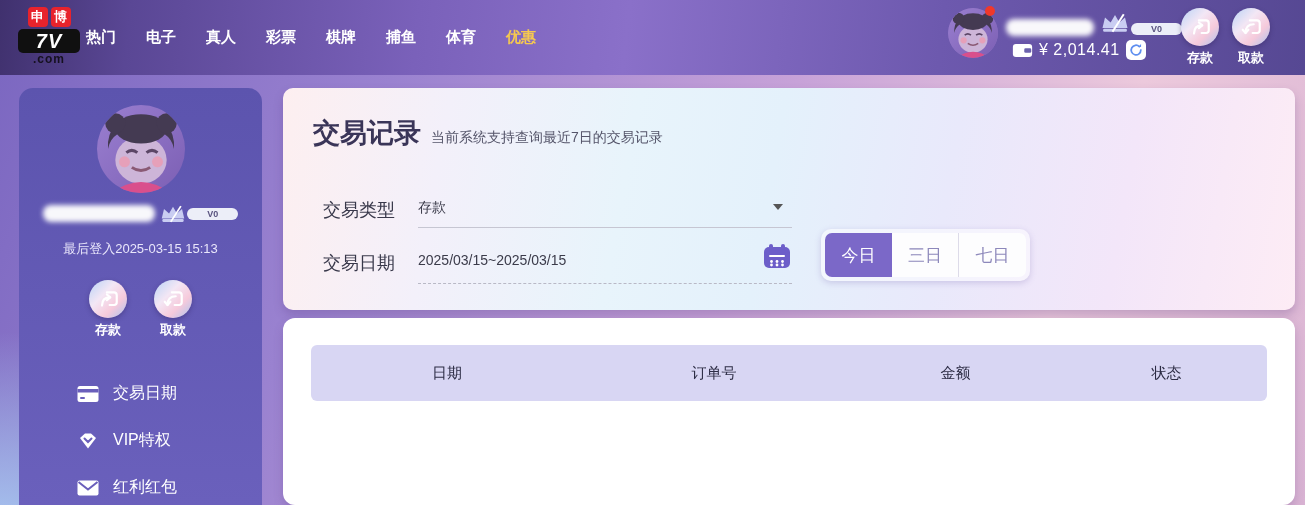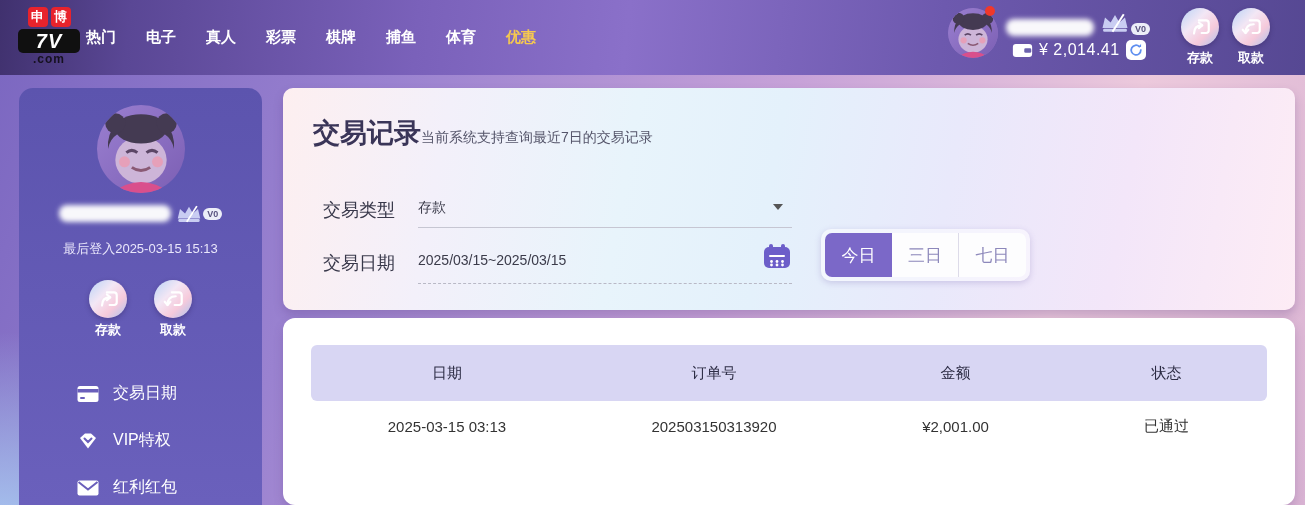--- a/index.html
+++ b/index.html
@@ -26,21 +26,21 @@
   .nav{ position:absolute; left:85px; top:0; height:75px; display:flex; align-items:center; gap:28px; }
   .nav-item{ width:32px; text-align:center; color:#fff; font-size:15px; font-weight:bold; cursor:pointer; white-space:nowrap;}
   .nav-item.hl{ color:#f6c94f; }
   .tb-avatar{ position:absolute; left:948px; top:8px; width:50px; height:50px; }
   .avatar-circle{ width:100%; height:100%; border-radius:50%; overflow:hidden; background:#8a6fc0; }
   .tb-dot{ position:absolute; right:3px; top:-2px; width:10px; height:10px; border-radius:50%; background:#f0382b; }
   .redact{ background:#fff; border-radius:8px; filter:blur(2.5px); opacity:.96; }
   .tb-redact{ position:absolute; left:1006px; top:19px; width:88px; height:17px; }
   .tb-crown{ position:absolute; left:1099px; top:13px; }
   .vip-badge{ display:inline-block; background:#eceef8; color:#5a5480; font-size:9px; font-weight:bold;
-    border-radius:6px; padding:1px 4px; vertical-align:middle; }
+    border-radius:6px; padding:1px 20px; vertical-align:middle; }
   .tb-balrow{ position:absolute; left:1012px; top:40px; display:flex; align-items:center; gap:6px; }
   .bal-text{ color:#fff; font-size:16px; font-weight:normal; letter-spacing:.5px;}
   .refresh-box{ width:20px; height:20px; background:#fff; border-radius:5px; display:flex; align-items:center; justify-content:center; cursor:pointer;}
   .round-btn{ width:38px; height:38px; border-radius:50%; cursor:pointer;
     background:linear-gradient(135deg,#b9d3f6 0%,#f3e7f5 38%,#f6cadb 68%,#a9c4f0 100%);
     display:flex; align-items:center; justify-content:center; box-shadow:0 2px 5px rgba(40,25,80,.35);}
   .tb-dep{ position:absolute; left:1181px; top:8px; text-align:center; }
   .tb-wd{ position:absolute; left:1232px; top:8px; text-align:center; }
   .round-btn-label{ margin-top:3px; color:#fff; font-size:13px; font-weight:bold; }
   
@@ -51,21 +51,21 @@
   .sb-redact{ display:inline-block; width:112px; height:17px; vertical-align:middle; }
   .sb-login{ position:absolute; left:0; top:152px; width:100%; text-align:center; color:#e9e6fb; font-size:13px; }
   .sb-btnrow{ position:absolute; left:0; top:192px; width:100%; display:flex; justify-content:center; gap:27px; }
   .sb-menu{ position:absolute; left:58px; top:282px; }
   .sb-menu-item{ display:flex; align-items:center; gap:14px; height:47px; cursor:pointer; }
   .sb-menu-label{ color:#fff; font-size:16px; }
   
   .filter-panel{ position:absolute; left:283px; top:88px; width:1012px; height:222px; border-radius:10px;
     background:linear-gradient(100deg,#fdeff0 0%,#f3f0fa 16%,#e8f4fb 34%,#e4f1fb 48%,#e9e9fb 65%,#f3e6f9 82%,#fdecf5 100%);
     box-shadow:0 5px 10px rgba(90,60,130,.28); }
-  .fp-titlerow{ position:absolute; left:30px; top:24px; display:flex; align-items:baseline; }
+  .fp-titlerow{ position:absolute; left:30px; top:24px; display:flex; align-items:baseline; gap:10px; }
   .fp-title{ font-size:27px; font-weight:bold; color:#3a3558; }
   .fp-sub{ font-size:14px; color:#55556a;margin-top:17px; }
   .f-label{ position:absolute; left:40px; font-size:18px; color:#38384a; }
   .f-value{ position:absolute; left:135px; font-size:14px; color:#3b3b4a; }
   .type-line{ position:absolute; left:135px; top:139px; width:374px; border-bottom:1px solid #c6c6d2; }
   .date-line{ position:absolute; left:135px; top:195px; width:374px; border-bottom:1px dashed #b9b9c6; }
   .caret-down{ position:absolute; left:490px; top:116px; width:0; height:0; cursor:pointer;
     border-left:5px solid transparent; border-right:5px solid transparent; border-top:6px solid #555; }
   .cal-btn{ position:absolute; left:480px; top:155px; cursor:pointer; }
   .range-group{ position:absolute; left:538px; top:141px; background:rgba(255,255,255,.5);
@@ -294,21 +294,15 @@
     </div>
   </div>
 
   <div class="table-panel">
     <div class="tbl-head">
       <div class="col col-0 th">日期</div>
       <div class="col col-1 th">订单号</div>
       <div class="col col-2 th">金额</div>
       <div class="col col-3 th">状态</div>
     </div>
-    <div class="tbl-row">
-      <div class="col col-0 td">2025-03-15 03:13</div>
-      <div class="col col-1 td">202503150313920</div>
-      <div class="col col-2 td">¥2,001.00</div>
-      <div class="col col-3 td">已通过</div>
-    </div>
   </div>
 
 </div>
 
 </body></html>

